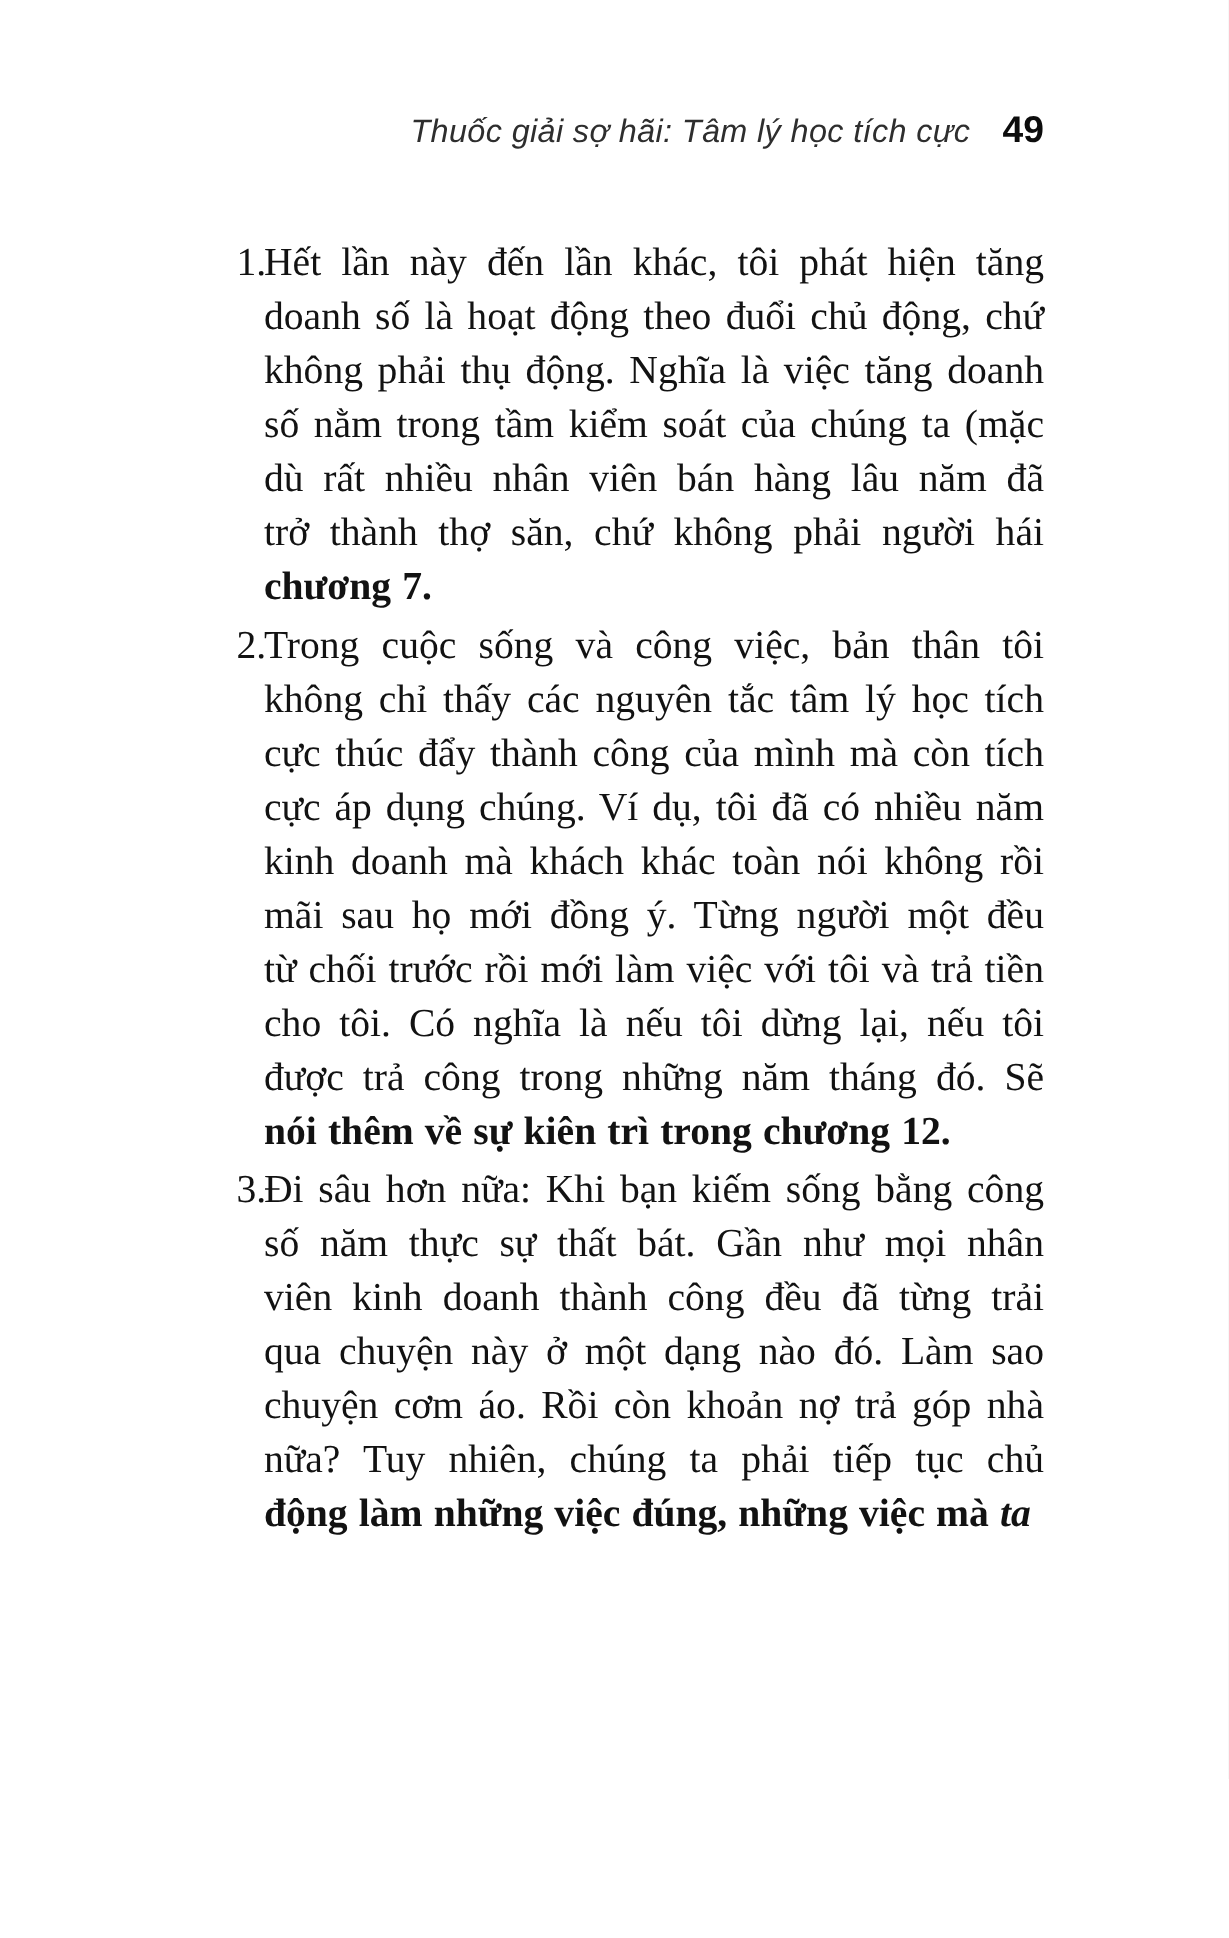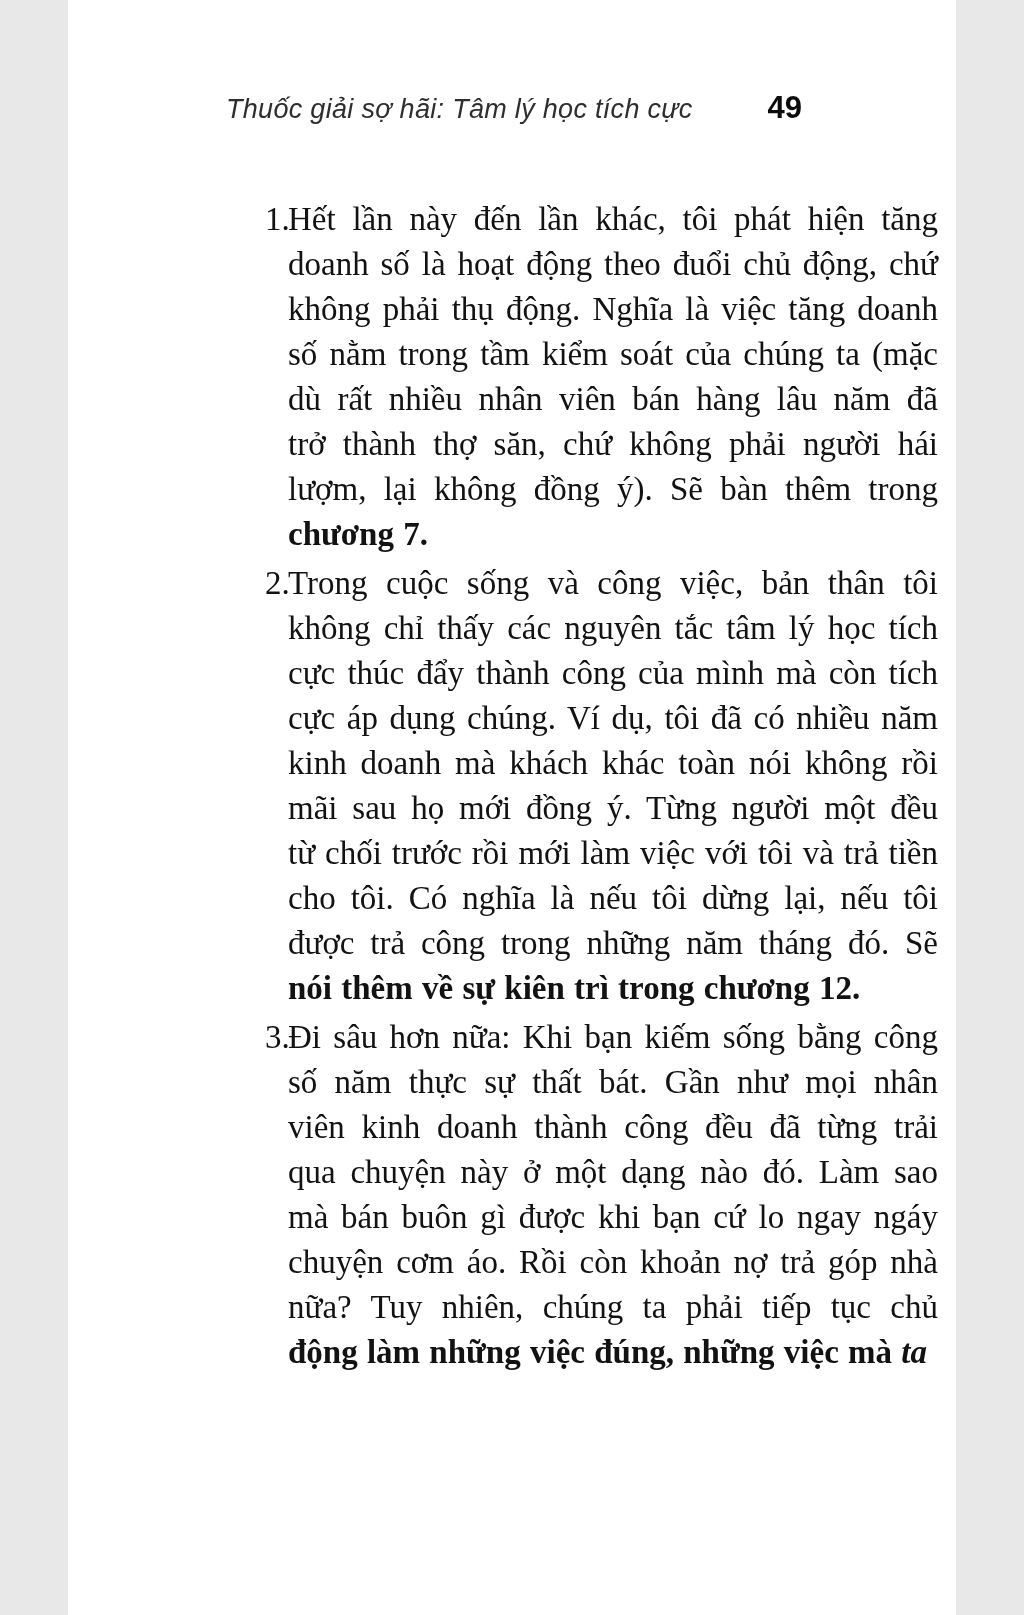--- a/index.html
+++ b/index.html
@@ -1,18 +1,18 @@
 <!DOCTYPE html>
 <html><head>
 <meta charset="utf-8">
 <style>
   html, body { margin: 0; padding: 0; background: #e8e8e8; }
   .page {
     position: relative;
-    width: 888px;
+    width: 1024px;
     height: 1615px;
     margin: 0 auto;
     background: #ffffff;
     overflow: hidden;
     font-family: "Liberation Serif", "DejaVu Serif", serif;
     color: #121212;
   }
   .running-header {
     position: absolute;
     top: 90px;
@@ -29,21 +29,20 @@
     font-style: italic;
     font-size: 27px;
     font-weight: 400;
     color: #2e2e2e;
     letter-spacing: 0.3px;
   }
   .page-number {
     font-weight: 700;
     font-size: 31px;
     color: #0c0c0c;
-    margin-left: 48px;
   }
   .body-text {
     position: absolute;
     left: 220px;
     top: 197px;
     width: 650px;
     font-size: 33px;
     line-height: 45px;
   }
   .para { position: relative; margin: 0 0 4px 0; }
@@ -77,21 +76,20 @@
 
   <div class="body-text">
       <div class="para">
         <span class="num">1.</span>
         <div class="line">Hết lần này đến lần khác, tôi phát hiện tăng</div>
         <div class="line">doanh số là hoạt động theo đuổi chủ động, chứ</div>
         <div class="line">không phải thụ động. Nghĩa là việc tăng doanh</div>
         <div class="line">số nằm trong tầm kiểm soát của chúng ta (mặc</div>
         <div class="line">dù rất nhiều nhân viên bán hàng lâu năm đã</div>
         <div class="line">trở thành thợ săn, chứ không phải người hái</div>
-        <div class="line">lượm, lại không đồng ý). Sẽ bàn thêm trong</div>
         <div class="line last">chương 7.</div>
       </div>
       <div class="para">
         <span class="num">2.</span>
         <div class="line">Trong cuộc sống và công việc, bản thân tôi</div>
         <div class="line">không chỉ thấy các nguyên tắc tâm lý học tích</div>
         <div class="line">cực thúc đẩy thành công của mình mà còn tích</div>
         <div class="line">cực áp dụng chúng. Ví dụ, tôi đã có nhiều năm</div>
         <div class="line">kinh doanh mà khách khác toàn nói không rồi</div>
         <div class="line">mãi sau họ mới đồng ý. Từng người một đều</div>
@@ -99,20 +97,19 @@
         <div class="line">cho tôi. Có nghĩa là nếu tôi dừng lại, nếu tôi</div>
         <div class="line">được trả công trong những năm tháng đó. Sẽ</div>
         <div class="line last">nói thêm về sự kiên trì trong chương 12.</div>
       </div>
       <div class="para">
         <span class="num">3.</span>
         <div class="line">Đi sâu hơn nữa: Khi bạn kiếm sống bằng công</div>
         <div class="line">số năm thực sự thất bát. Gần như mọi nhân</div>
         <div class="line">viên kinh doanh thành công đều đã từng trải</div>
         <div class="line">qua chuyện này ở một dạng nào đó. Làm sao</div>
-        <div class="line">mà bán buôn gì được khi bạn cứ lo ngay ngáy</div>
         <div class="line">chuyện cơm áo. Rồi còn khoản nợ trả góp nhà</div>
         <div class="line">nữa? Tuy nhiên, chúng ta phải tiếp tục chủ</div>
         <div class="line last">động làm những việc đúng, những việc mà <em>ta</em></div>
       </div>
     </div>
 
 </div>
 
 </body></html>

